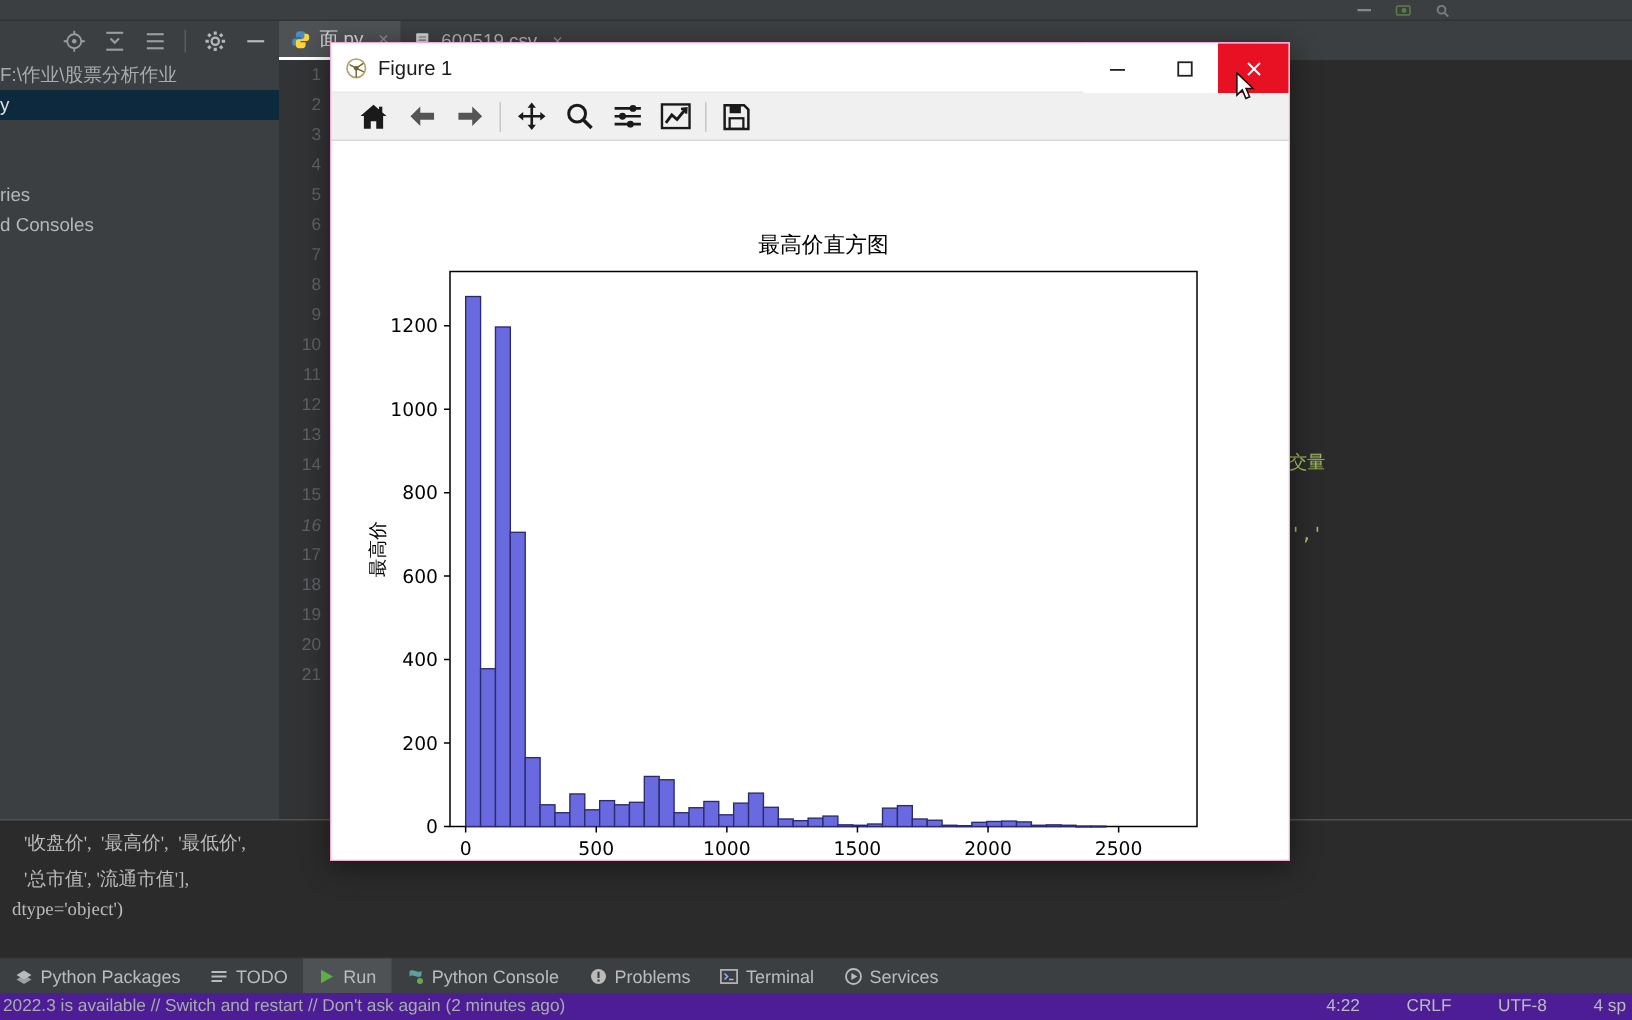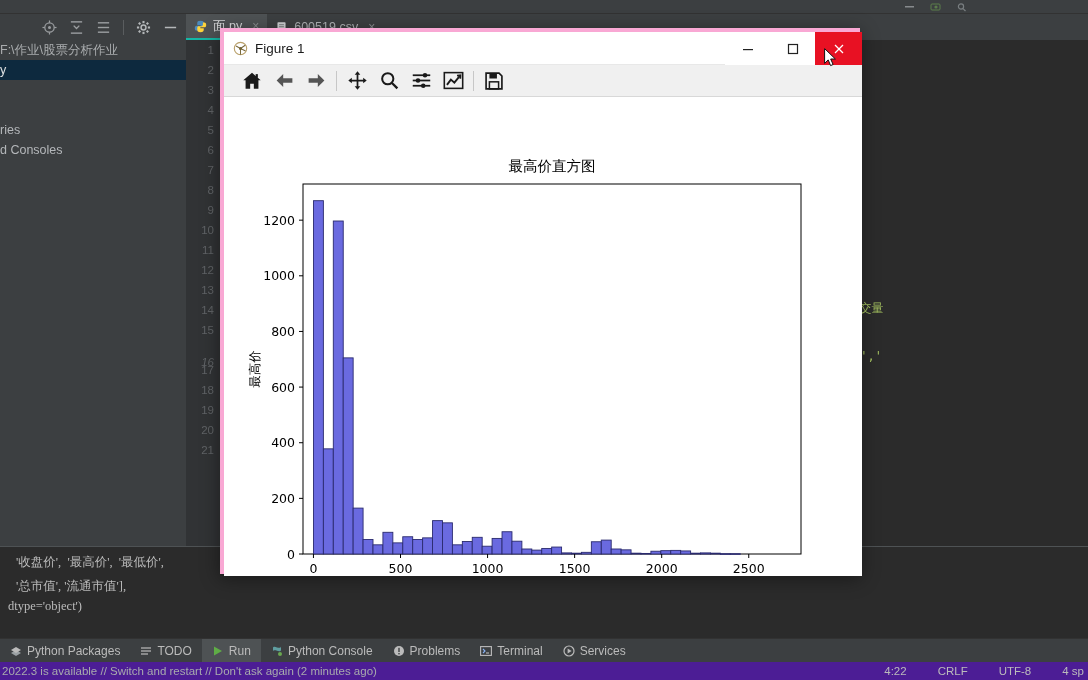--- a/index.html
+++ b/index.html
@@ -34,21 +34,21 @@
   
   .proj-tree { position: absolute; left: 0; top: 40px; width: 186px; height: 506px; background: #3c3f41; overflow: hidden; }
   .tree-row { height: 20px; line-height: 20px; font-size: 12.5px; color: #b4b7ba; white-space: nowrap; padding-left: 0px; }
   .tree-row.header { color: #a9acae; }
   .tree-row.selected { background: #0d293e; color: #dfe1e2; }
   .tree-pad { height: 20px; }
 
   
   .tabbar { position: absolute; left: 186px; top: 14px; width: 902px; height: 26px; background: #3c3f41; display: flex; align-items: flex-end; }
   .tab { height: 26px; display: flex; align-items: center; gap: 6px; padding: 0 8px; font-size: 12.5px; color: #b0b3b6; position: relative; }
-  .tab.active { background: #4e5254; color: #d7d9da; border-bottom: 2px solid #14b8a6; }
+  .tab.active { background: #4e5254; color: #d7d9da; border-bottom: 2px solid #ffffff; }
   .tab .tabclose { font-size: 12px; color: #8b8e90; margin-left: 4px; }
   .tab-ico { width: 13px; height: 13px; display:inline-block; }
 
   
   .editor { position: absolute; left: 186px; top: 40px; width: 902px; height: 506px; background: #2b2b2b; }
   .gutter { position: absolute; left: 0; top: 0; width: 34px; height: 506px; background: #313335; }
   .gut-num { position: absolute; right: 6px; font-size: 11.5px; color: #606366; line-height: 20px; }
   .code-area { position: absolute; left: 34px; top: 0; right: 0; bottom: 0; overflow: hidden; }
   .code-line { position: absolute; white-space: pre; font-family: "DejaVu Sans Mono", monospace; font-size: 12px; color: #a9b7c6; }
   .str { color: #a5c261; }
@@ -68,21 +68,21 @@
   .tw-ico { width: 12px; height: 12px; display: inline-block; }
 
   
   .statusbar { position: absolute; left: 0; top: 662px; width: 1088px; height: 18px; background: #4c1d95; display: flex; align-items: center; }
   .status-msg { font-size: 11.5px; color: #a8abad; padding-left: 2px; }
   .status-right { position: absolute; right: 4px; display: flex; gap: 31px; align-items: center; font-size: 11.5px; color: #bbbbbb; }
 
   
   .figwin {
     position: absolute; left: 220px; top: 28px; width: 640px; height: 546px;
-    background: #ffffff; border: 4px solid #f9a8d4;
+    background: #ffffff; border: 1px solid #f9a8d4;
     box-shadow: 0 4px 18px rgba(0,0,0,.45);
   }
   .fig-title {
     position: absolute; left: 0; top: 0; width: 638px; height: 33px;
     background: #ffffff; display: flex; align-items: center; gap: 7px; padding-left: 9px;
     border-bottom: 1px solid #e8e8e8;
   }
   .fig-title-text { font-size: 13.5px; color: #1b1b1b; }
   .winbtns { position: absolute; right: 0; top: 0; display: flex; height: 33px; }
   .winbtn { width: 45px; height: 33px; display: flex; align-items: center; justify-content: center; background: #ffffff; }
@@ -202,21 +202,21 @@
           <div class="gut-num" style="top: 100px;">6</div>
           <div class="gut-num" style="top: 120px;">7</div>
           <div class="gut-num" style="top: 140px;">8</div>
           <div class="gut-num" style="top: 160px;">9</div>
           <div class="gut-num" style="top: 180px; margin-left: 19px;">10</div>
           <div class="gut-num" style="top: 200px;">11</div>
           <div class="gut-num" style="top: 220px;">12</div>
           <div class="gut-num" style="top: 240px;">13</div>
           <div class="gut-num" style="top: 260px;">14</div>
           <div class="gut-num" style="top: 280px;">15</div>
-          <div class="gut-num" style="top: 312px; font-style: italic;">16</div>
+          <div class="gut-num" style="top: 301px; font-style: italic;">16</div>
           <div class="gut-num" style="top: 320px;">17</div>
           <div class="gut-num" style="top: 340px;">18</div>
           <div class="gut-num" style="top: 360px;">19</div>
           <div class="gut-num" style="top: 380px;">20</div>
           <div class="gut-num" style="top: 400px;">21</div>
         </div>
       <div class="code-area" id="codearea">
           <div class="code-line str" style="top: 260px; left: 452px;">率', '成交量', '成交金额','成交量</div>
           <div class="code-line str" style="top: 308px; left: 448px;">', '涨跌幅','成交金额','总市值','</div>
         </div>

